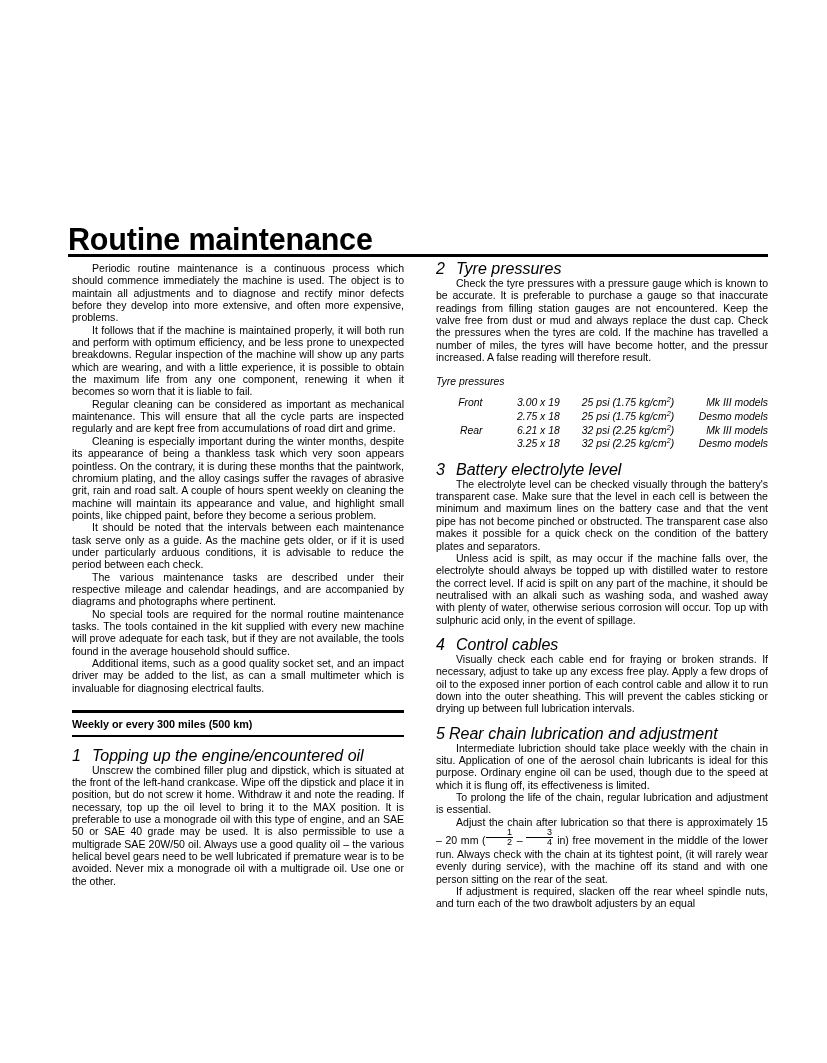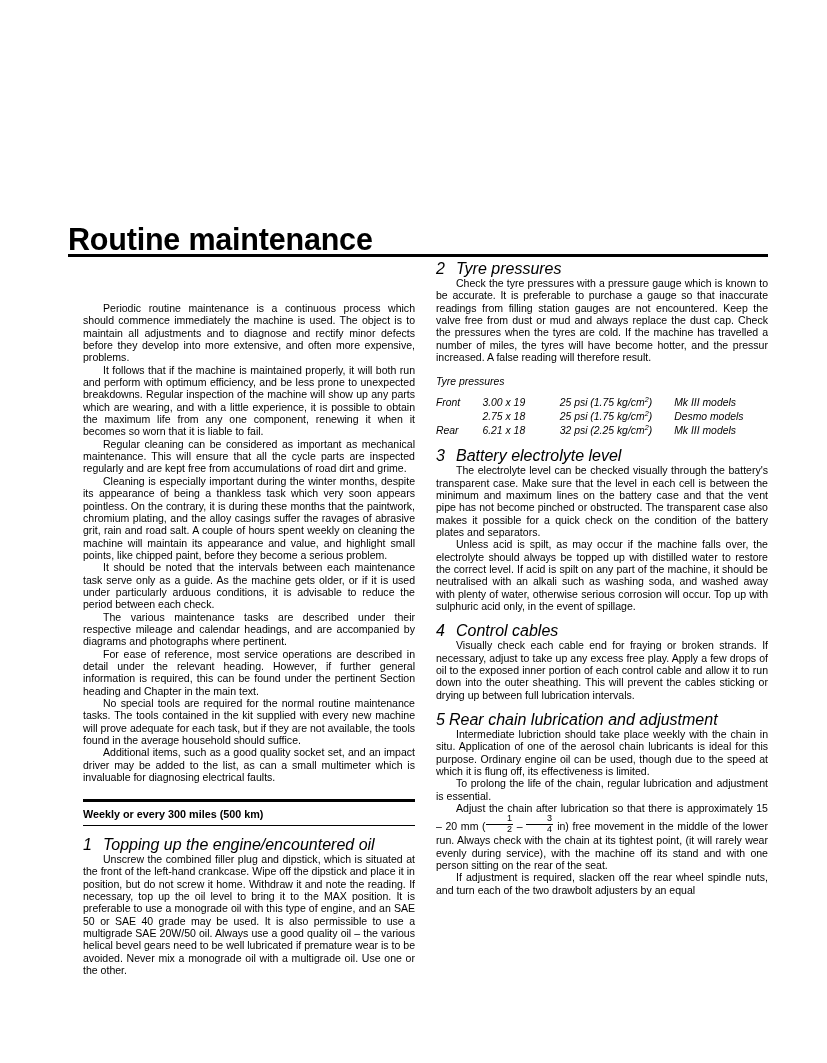--- a/index.html
+++ b/index.html
@@ -51,21 +51,21 @@
     position: absolute;
     left: 68px;
     top: 262px;
     width: 700px;
   }
   .col {
     position: absolute;
     top: 0;
     width: 332px;
   }
-  .col-left  { left: 15px; margin-top: 40px; }
+  .col-left  { left: 4px; }
   .col-right { left: 368px; }
 
   
   p.body {
     margin: 0 0 0 0;
     font-size: 10.55px;
     line-height: 12.35px;
     text-align: justify;
     text-indent: 20px;
     -webkit-hyphens: none;
@@ -118,20 +118,21 @@
   .spec-caption {
     font-size: 10.4px;
     font-style: italic;
     margin: 13px 0 9px 0;
   }
   table.spec {
     border-collapse: collapse;
     font-size: 10.4px;
     font-style: italic;
     line-height: 13.6px;
+    text-align: right;
   }
   table.spec td {
     padding: 0 0 0 0;
     vertical-align: top;
     white-space: nowrap;
     font-style: italic;
   }
   td.c-pos  { width: 52px; }
   td.c-size { width: 86px; }
   td.c-psi  { width: 120px; }
@@ -172,21 +173,20 @@
   <div class="columns">
 
     <div class="col col-left">
 
       <p class="body">Periodic routine maintenance is a continuous process which should commence immediately the machine is used. The object is to maintain all adjustments and to diagnose and rectify minor defects before they develop into more extensive, and often more expensive, problems.</p>
       <p class="body">It follows that if the machine is maintained properly, it will both run and perform with optimum efficiency, and be less prone to unexpected breakdowns. Regular inspection of the machine will show up any parts which are wearing, and with a little experience, it is possible to obtain the maximum life from any one component, renewing it when it becomes so worn that it is liable to fail.</p>
       <p class="body">Regular cleaning can be considered as important as mechanical maintenance. This will ensure that all the cycle parts are inspected regularly and are kept free from accumulations of road dirt and grime.</p>
       <p class="body">Cleaning is especially important during the winter months, despite its appearance of being a thankless task which very soon appears pointless. On the contrary, it is during these months that the paintwork, chromium plating, and the alloy casings suffer the ravages of abrasive grit, rain and road salt. A couple of hours spent weekly on cleaning the machine will maintain its appearance and value, and highlight small points, like chipped paint, before they become a serious problem.</p>
       <p class="body">It should be noted that the intervals between each maintenance task serve only as a guide. As the machine gets older, or if it is used under particularly arduous conditions, it is advisable to reduce the period between each check.</p>
       <p class="body">The various maintenance tasks are described under their respective mileage and calendar headings, and are accompanied by diagrams and photographs where pertinent.</p>
-      <p class="body">For ease of reference, most service operations are described in detail under the relevant heading. However, if further general information is required, this can be found under the pertinent Section heading and Chapter in the main text.</p>
       <p class="body">No special tools are required for the normal routine maintenance tasks. The tools contained in the kit supplied with every new machine will prove adequate for each task, but if they are not available, the tools found in the average household should suffice.</p>
       <p class="body">Additional items, such as a good quality socket set, and an impact driver may be added to the list, as can a small multimeter which is invaluable for diagnosing electrical faults.</p>
 
       <div class="banner">
         <div class="rule-thick"></div>
         <div class="banner-label">Weekly or every 300 miles (500 km)</div>
         <div class="rule-thin"></div>
       </div>
 
       <div class="sec-head">
@@ -218,20 +218,26 @@
             <td class="c-size">2.75 x 18</td>
             <td class="c-psi"><span>25 psi (1.75 kg/cm</span><sup class="sq">2</sup><span>)</span></td>
             <td class="c-model">Desmo models</td>
           </tr>
           <tr>
             <td class="c-pos">Rear</td>
             <td class="c-size">6.21 x 18</td>
             <td class="c-psi"><span>32 psi (2.25 kg/cm</span><sup class="sq">2</sup><span>)</span></td>
             <td class="c-model">Mk III models</td>
           </tr>
+          <tr>
+            <td class="c-pos"></td>
+            <td class="c-size">3.25 x 18</td>
+            <td class="c-psi"><span>32 psi (2.25 kg/cm</span><sup class="sq">2</sup><span>)</span></td>
+            <td class="c-model">Desmo models</td>
+          </tr>
         </tbody>
       </table>
 
       <div class="sec-head">
         <span class="num">3</span><span class="ttl">Battery electrolyte level</span>
       </div>
       <p class="body">The electrolyte level can be checked visually through the battery's transparent case. Make sure that the level in each cell is between the minimum and maximum lines on the battery case and that the vent pipe has not become pinched or obstructed. The transparent case also makes it possible for a quick check on the condition of the battery plates and separators.</p>
       <p class="body">Unless acid is spilt, as may occur if the machine falls over, the electrolyte should always be topped up with distilled water to restore the correct level. If acid is spilt on any part of the machine, it should be neutralised with an alkali such as washing soda, and washed away with plenty of water, otherwise serious corrosion will occur. Top up with sulphuric acid only, in the event of spillage.</p>
 
       <div class="sec-head">

